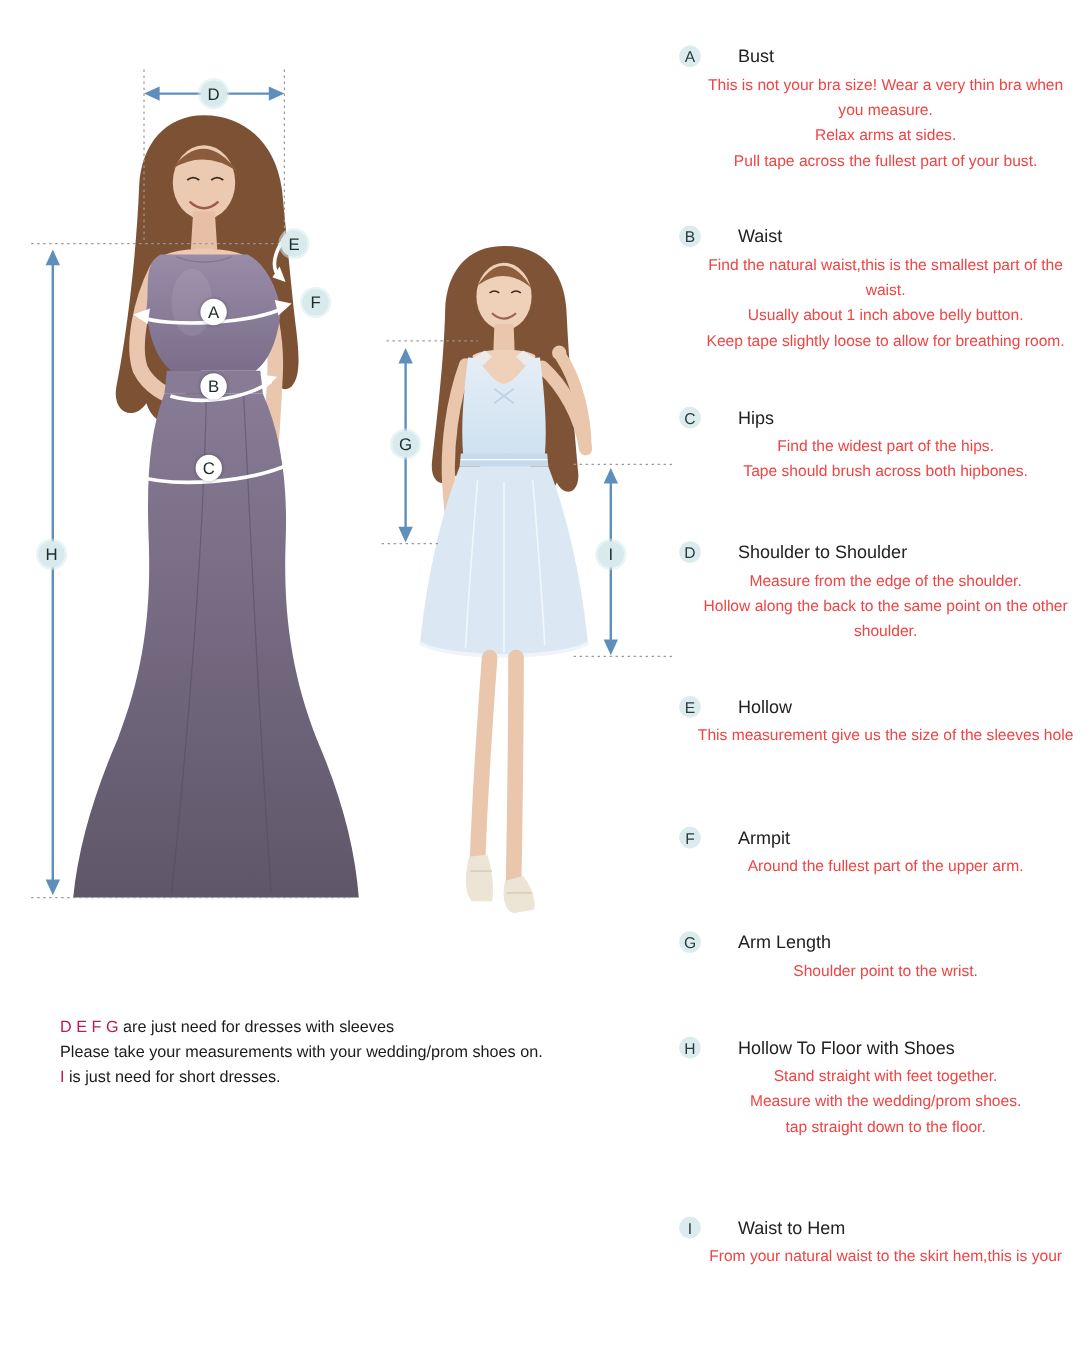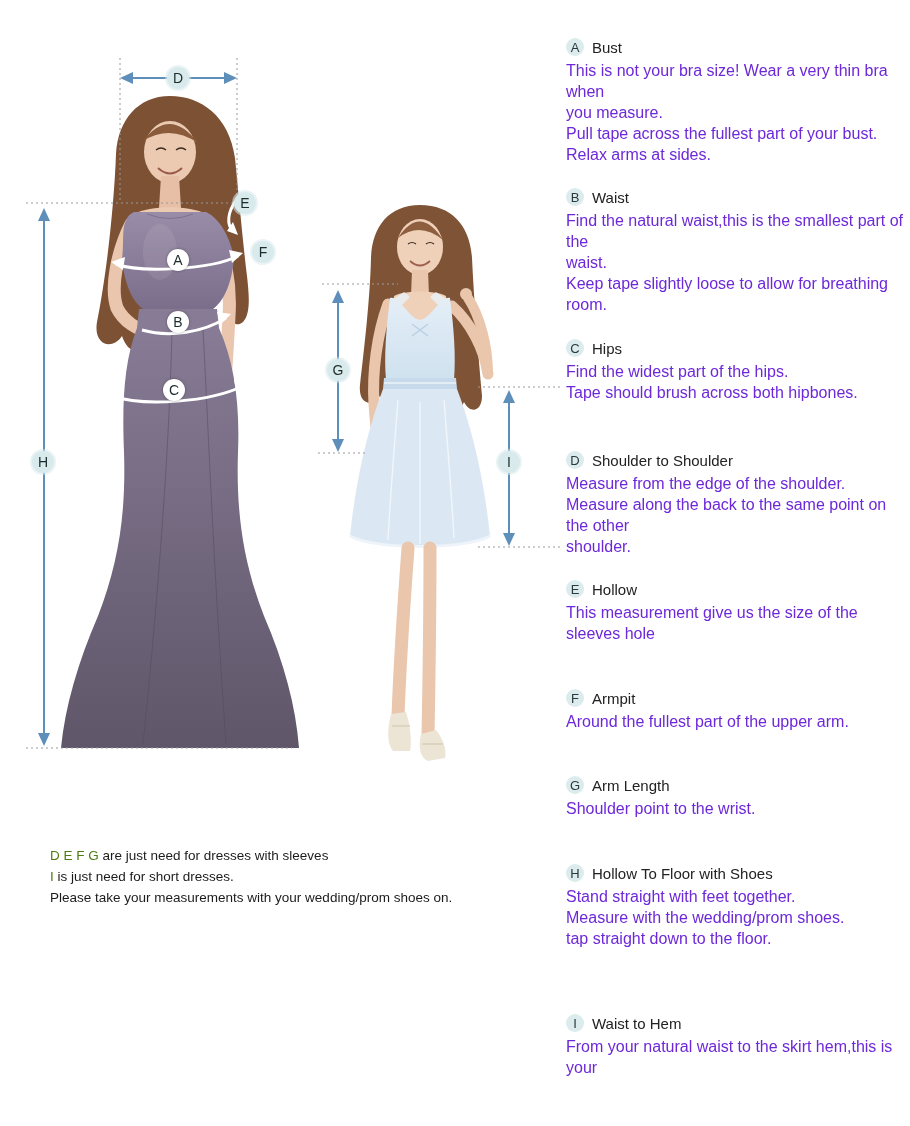--- a/index.html
+++ b/index.html
@@ -17,26 +17,26 @@
   .fig-badge.cyan{background:#d9eaec;box-shadow:0 0 0 2px rgba(217,234,236,.55);}
   .fig-badge.white{background:#ffffff;box-shadow:0 0 3px rgba(0,0,0,.35);}
   
   .section{position:absolute;left:566px;width:344px;}
   .sec-head{display:flex;align-items:center;gap:8px;margin-bottom:4px;}
   .sec-badge{
     width:18px;height:18px;border-radius:50%;background:#dcebee;flex:0 0 18px;
     display:flex;align-items:center;justify-content:center;
     font-size:13px;color:#2a3a3a;
   }
-  .sec-title{font-size:15px;color:#222;}
-  .sec-line{font-size:16px;line-height:21px;color:#6d28d9;}
+  .sec-title{font-size:15px;color:#222;margin-left:23px;}
+  .sec-line{font-size:13px;line-height:21px;color:#ef4444;text-align:center;}
   
   .notes{position:absolute;left:50px;top:845px;width:470px;}
   .note-line{font-size:13.5px;line-height:21px;color:#1b1b1b;}
-  .note-hl{color:#4d7c0f;}
+  .note-hl{color:#be185d;}
 </style>
 </head>
 <body>
 
 <div class="canvas">
 
   <div class="diagram">
     <svg width="565" height="780" viewBox="0 0 565 780">
       <defs>
         <linearGradient id="bodiceGrad" x1="0" y1="0" x2="0" y2="1">
@@ -175,50 +175,51 @@
     <div class="fig-badge cyan" style="left:498px;top:451px">I</div>
   </div>
 
   <div class="section" style="top:38px">
     <div class="sec-head">
       <span class="sec-badge">A</span>
       <span class="sec-title">Bust</span>
     </div>
     <div class="sec-line">This is not your bra size! Wear a very thin bra when</div>
     <div class="sec-line">you measure.</div>
+    <div class="sec-line">Relax arms at sides.</div>
     <div class="sec-line">Pull tape across the fullest part of your bust.</div>
-    <div class="sec-line">Relax arms at sides.</div>
   </div>
 
   <div class="section" style="top:188px">
     <div class="sec-head">
       <span class="sec-badge">B</span>
       <span class="sec-title">Waist</span>
     </div>
     <div class="sec-line">Find the natural waist,this is the smallest part of the</div>
     <div class="sec-line">waist.</div>
+    <div class="sec-line">Usually about 1 inch above belly button.</div>
     <div class="sec-line">Keep tape slightly loose to allow for breathing room.</div>
   </div>
 
   <div class="section" style="top:339px">
     <div class="sec-head">
       <span class="sec-badge">C</span>
       <span class="sec-title">Hips</span>
     </div>
     <div class="sec-line">Find the widest part of the hips.</div>
     <div class="sec-line">Tape should brush across both hipbones.</div>
   </div>
 
   <div class="section" style="top:451px">
     <div class="sec-head">
       <span class="sec-badge">D</span>
       <span class="sec-title">Shoulder to Shoulder</span>
     </div>
     <div class="sec-line">Measure from the edge of the shoulder.</div>
-    <div class="sec-line">Measure along the back to the same point on the other</div>
+    <div class="sec-line">Hollow along the back to the same point on the other</div>
     <div class="sec-line">shoulder.</div>
   </div>
 
   <div class="section" style="top:580px">
     <div class="sec-head">
       <span class="sec-badge">E</span>
       <span class="sec-title">Hollow</span>
     </div>
     <div class="sec-line">This measurement give us the size of the sleeves hole</div>
   </div>
@@ -252,17 +253,17 @@
   <div class="section" style="top:1014px">
     <div class="sec-head">
       <span class="sec-badge">I</span>
       <span class="sec-title">Waist to Hem</span>
     </div>
     <div class="sec-line">From your natural waist to the skirt hem,this is your</div>
   </div>
 
   <div class="notes">
     <div class="note-line"><span class="note-hl">D E F G</span><span> are just need for dresses with sleeves</span></div>
+    <div class="note-line">Please take your measurements with your wedding/prom shoes on.</div>
     <div class="note-line"><span class="note-hl">I</span><span> is just need for short dresses.</span></div>
-    <div class="note-line">Please take your measurements with your wedding/prom shoes on.</div>
   </div>
 
 </div>
 
 </body></html>

